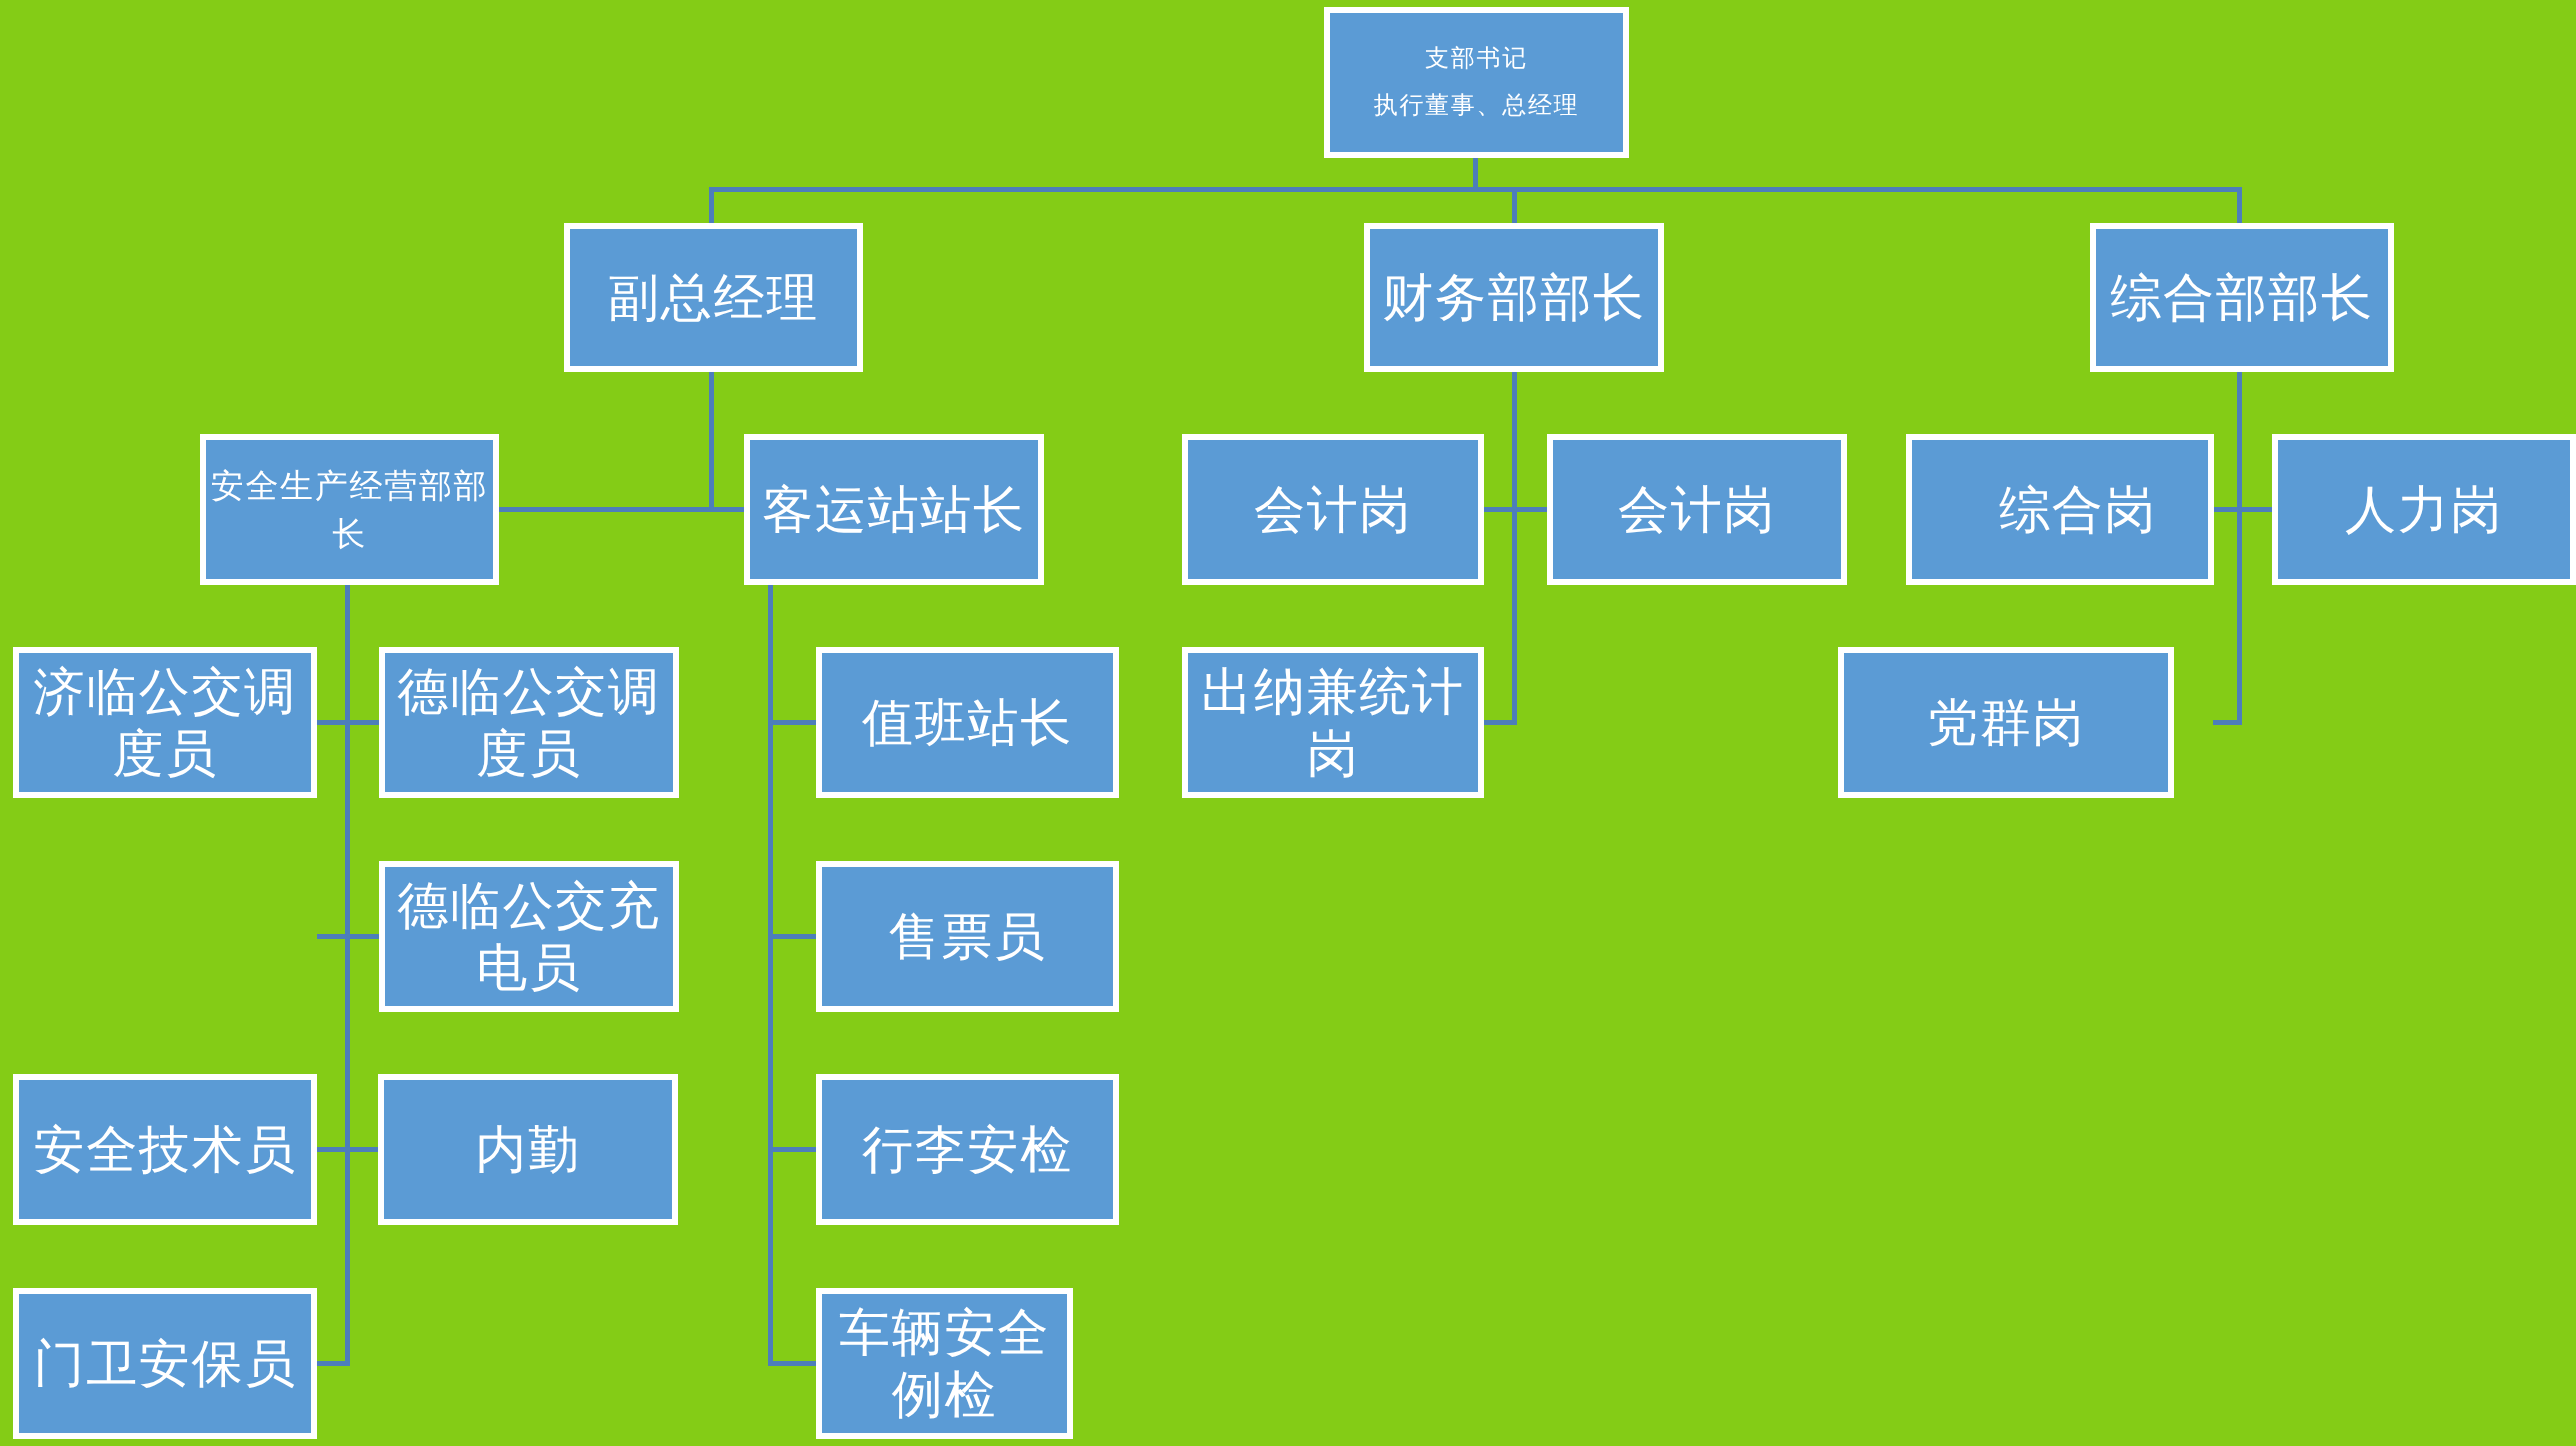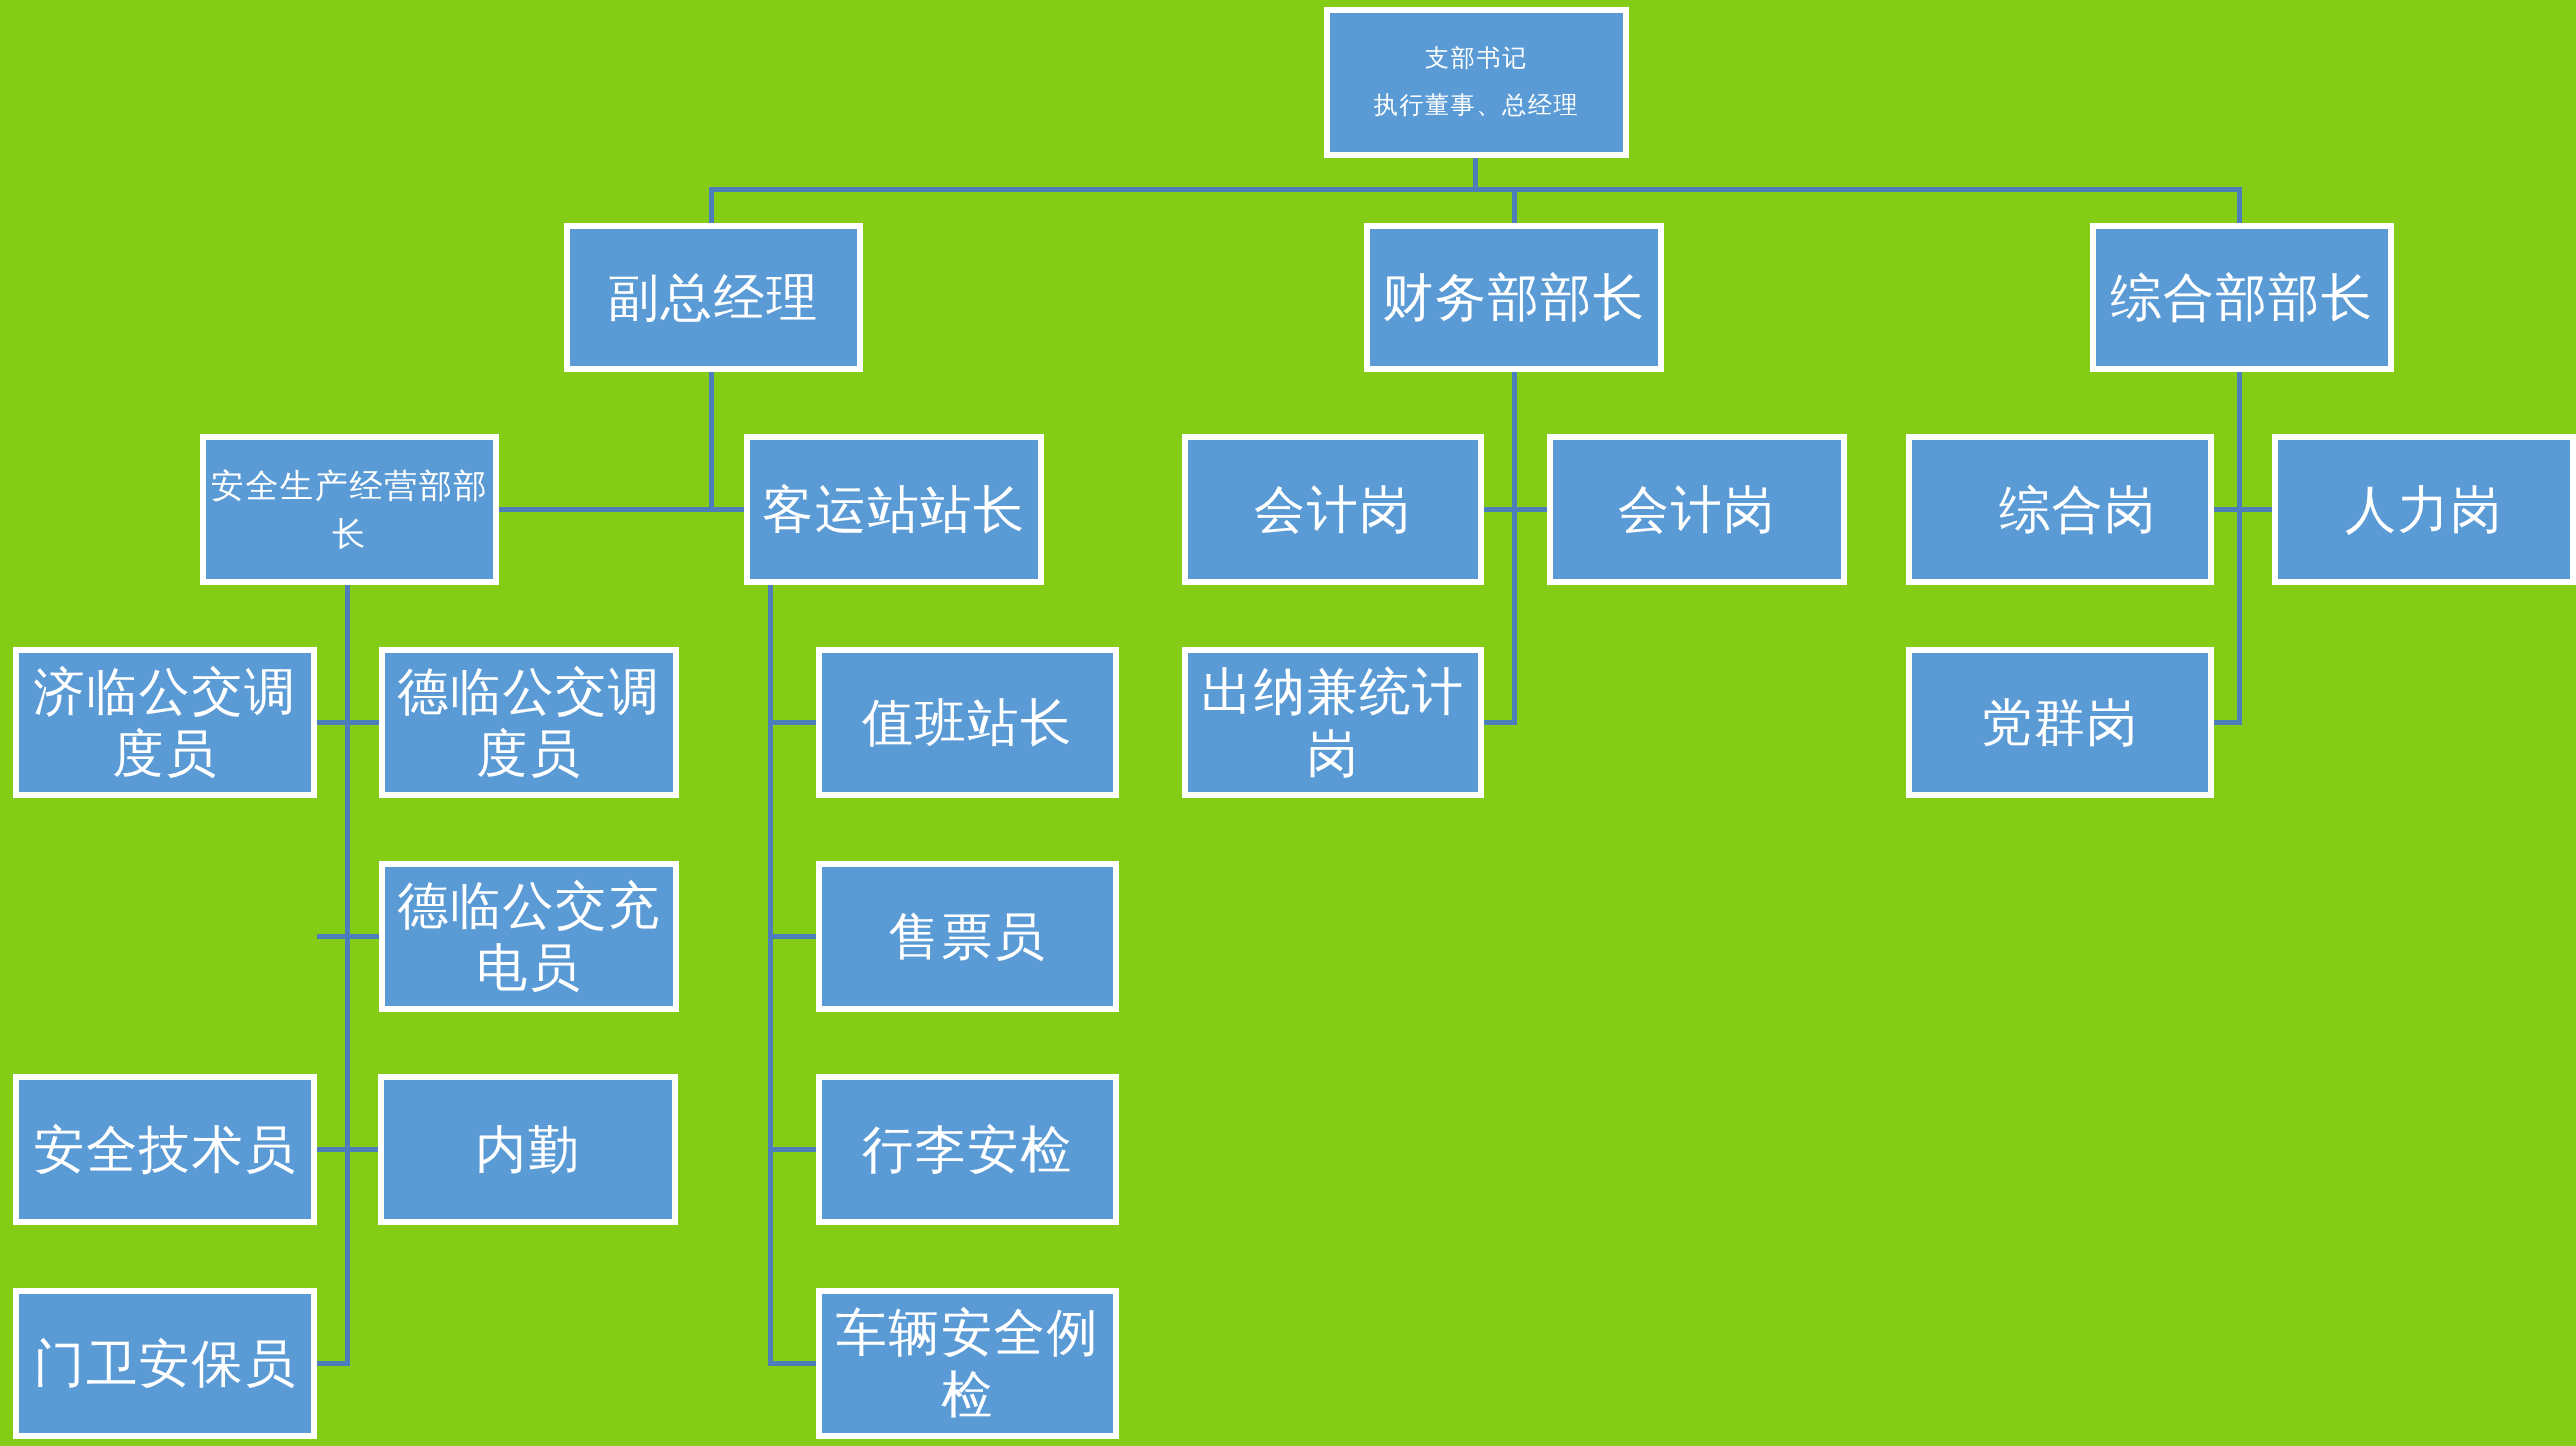--- a/index.html
+++ b/index.html
@@ -51,29 +51,29 @@
   .n-safety_ops_head     { left: 200px;  top: 434px;  width: 299px; height: 151px; font-size: 33px; line-height: 1.45; }
   .n-station_master      { left: 744px;  top: 434px;  width: 300px; height: 151px; }
   .n-accountant_1        { left: 1182px; top: 434px;  width: 302px; height: 151px; }
   .n-accountant_2        { left: 1547px; top: 434px;  width: 300px; height: 151px; }
   .n-general_post        { left: 1906px; top: 434px;  width: 308px; height: 151px; padding-left: 36px; }
   .n-hr_post             { left: 2272px; top: 434px;  width: 304px; height: 151px; }
   .n-jilin_dispatcher    { left: 13.2px;   top: 647px;  width: 304px; height: 151px; }
   .n-delin_dispatcher    { left: 379px;  top: 647px;  width: 300px; height: 151px; }
   .n-duty_station_master { left: 816px;  top: 647px;  width: 303px; height: 151px; }
   .n-cashier_statistics  { left: 1182px; top: 647px;  width: 302px; height: 151px; }
-  .n-party_mass_post     { left: 1906px; top: 647px;  width: 308px; height: 151px; }
+  .n-party_mass_post     { left: 1838px; top: 647px;  width: 336px; height: 151px; }
   .n-dynamic_monitor     { left: 13.2px;   top: 861px; width: 304px; height: 151px; }
   .n-delin_charger       { left: 379px;  top: 861px; width: 300px; height: 151px; }
   .n-ticket_seller       { left: 816px;  top: 861px; width: 303px; height: 151px; }
   .n-safety_technician   { left: 13.2px;   top: 1074px; width: 304px; height: 151px; }
   .n-office_clerk        { left: 378px;  top: 1074px; width: 300px; height: 151px; }
   .n-luggage_security    { left: 816px;  top: 1074px; width: 303px; height: 151px; }
   .n-gate_guard          { left: 13.2px;   top: 1288px; width: 304px; height: 151px; }
-  .n-vehicle_inspection  { left: 816px;  top: 1288px; width: 303px; height: 151px; }
+  .n-vehicle_inspection  { left: 816px;  top: 1288px; width: 257px; height: 151px; }
 
   
   .c-root-drop       { left: 1473px; top: 157px;  width: 5px;    height: 35px; }
   .c-top-rail        { left: 709px;  top: 187px;  width: 1533px; height: 5px; }
   .c-drop-deputy     { left: 709px;  top: 187px;  width: 5px;    height: 36px; }
   .c-drop-finance    { left: 1512px; top: 187px;  width: 5px;    height: 36px; }
   .c-drop-general    { left: 2237px; top: 187px;  width: 5px;    height: 36px; }
   .c-deputy-down     { left: 709px;  top: 372px;  width: 5px;    height: 139px; }
   .c-row3-left-h     { left: 499px;  top: 507px;  width: 245px;  height: 5px; }
   .c-safety-trunk    { left: 345px;  top: 585px;  width: 5px;    height: 781px; }

